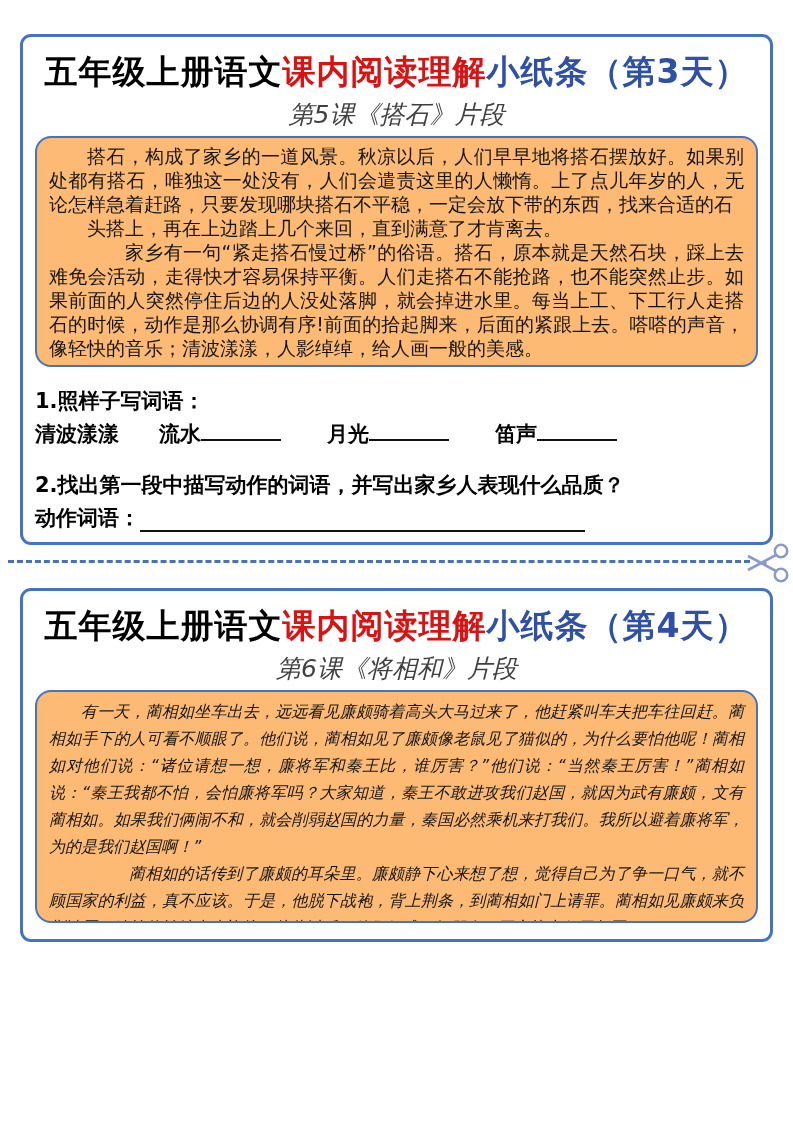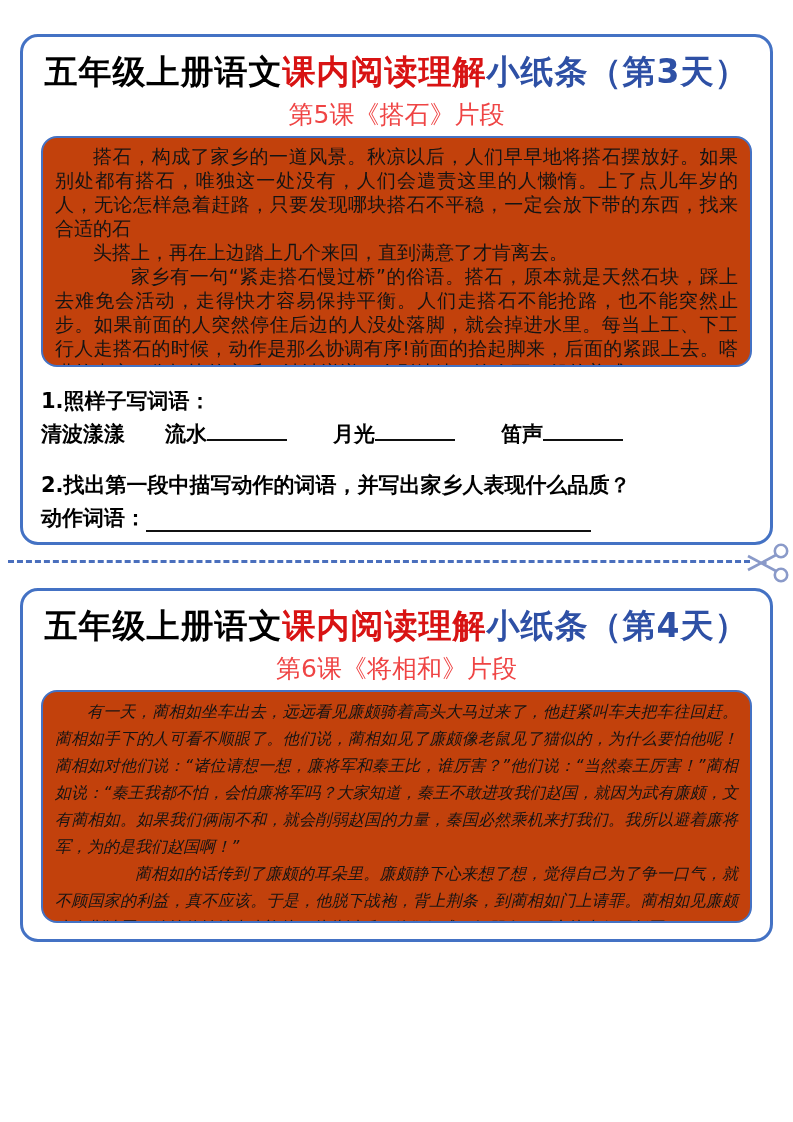--- a/index.html
+++ b/index.html
@@ -4,43 +4,43 @@
 <style>
   * { margin:0; padding:0; box-sizing:border-box; }
   html,body { background:#ffffff; }
   body {
     width:793px; height:1122px; position:relative;
     font-family:"DejaVu Sans", sans-serif;
     color:#111;
   }
   .card {
     position:absolute; left:20px; width:753px;
-    border:3px solid #4472c4; border-radius:18px;
-    background:#ffffff; padding:0 18px;
+    border:3px solid #4472c4; border-radius:11px;
+    background:#ffffff; padding:0 12px;
   }
   .card1 { top:34px;  height:511px; }
   .card2 { top:588px; height:354px; }
 
   .title {
     margin-top:13px; text-align:center;
     font-size:33px; font-weight:700; letter-spacing:1px;
     white-space:nowrap;
   }
   .title .t-black { color:#000000; }
   .title .t-red   { color:#d81313; }
   .title .t-blue  { color:#2e50a5; }
 
   .subtitle {
     text-align:center; font-size:25px; font-weight:400;
-    margin-top:3px; color:#ef4444;
+    margin-top:3px; color:#404040;font-style:italic;
   }
 
   .passage-box {
     margin-top:5px;
-    background:#c2410c;
+    background:#fdba74;
     border:2px solid #4472c4;
     border-radius:16px;
     padding:6px 12px;
     text-align:justify;
     color:#141414;
   }
   .pb1 { font-size:19px;   line-height:24px;   height:231px; overflow:hidden; }
   .pb2 { font-size:16px; line-height:27px; height:233px; overflow:hidden;font-style:italic; }
   .ind2 { text-indent:2em; }
   .ind4 { text-indent:4em; }

